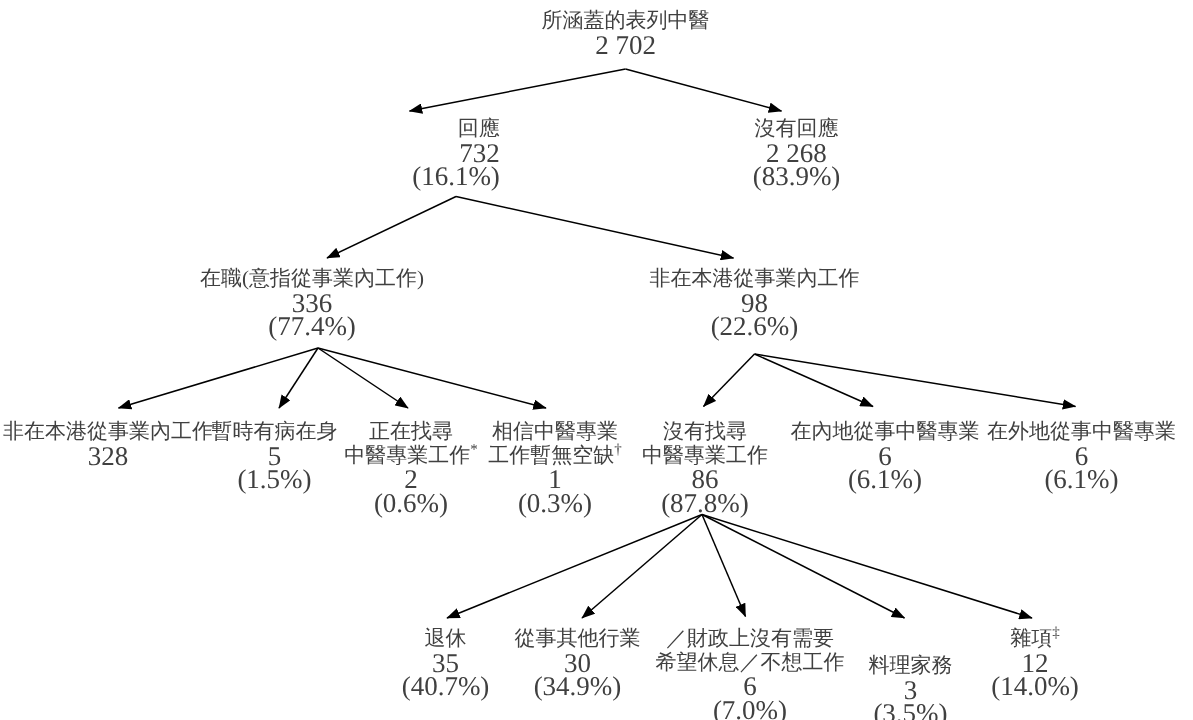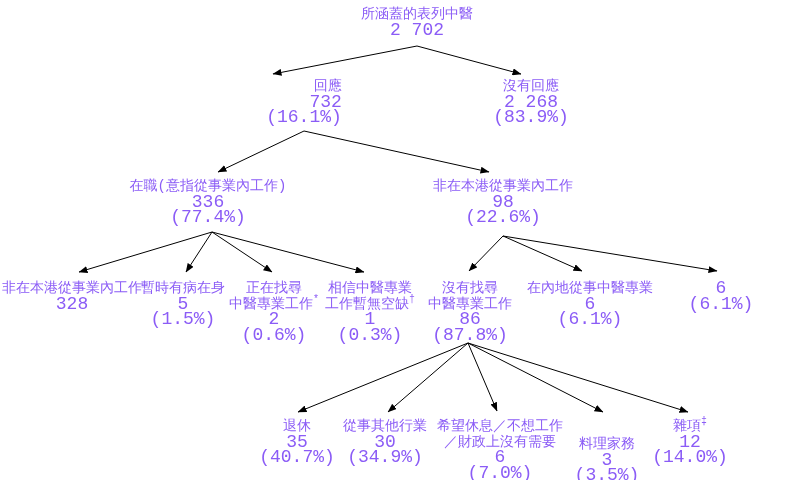--- a/index.html
+++ b/index.html
@@ -5,22 +5,22 @@
   html, body {
     margin: 0;
     padding: 0;
     background: #ffffff;
   }
   .canvas {
     position: relative;
     width: 795px;
     height: 480px;
     background: #ffffff;
-    font-family: Liberation Mono, monospace;
-    color: #8b5cf6;
+    font-family: Liberation Serif, serif;
+    color: #404040;
     overflow: hidden;
   }
   .edges {
     position: absolute;
     left: 0;
     top: 0;
     width: 795px;
     height: 480px;
   }
   .node {
@@ -132,39 +132,40 @@
     <div class="nv">(87.8%)</div>
   </div>
 
   <div class="node" style="left:590px; top:281px;">
     <div class="nl">在內地從事中醫專業</div>
     <div class="nv">6</div>
     <div class="nv">(6.1%)</div>
   </div>
 
   <div class="node" style="left:721px; top:281px;">
+    <div class="nl">在外地從事中醫專業</div>
     <div class="nv">6</div>
     <div class="nv">(6.1%)</div>
   </div>
 
   <div class="node" style="left:297px; top:419px;">
     <div class="nl">退休</div>
     <div class="nv">35</div>
     <div class="nv">(40.7%)</div>
   </div>
 
   <div class="node" style="left:385px; top:419px;">
     <div class="nl">從事其他行業</div>
     <div class="nv">30</div>
     <div class="nv">(34.9%)</div>
   </div>
 
   <div class="node" style="left:500px; top:419px;">
+    <div class="nl">／財政上沒有需要</div>
     <div class="nl">希望休息／不想工作</div>
-    <div class="nl">／財政上沒有需要</div>
     <div class="nv">6</div>
     <div class="nv">(7.0%)</div>
   </div>
 
   <div class="node" style="left:607px; top:419px;margin-top:18px;">
     <div class="nl">料理家務</div>
     <div class="nv">3</div>
     <div class="nv">(3.5%)</div>
   </div>
 

